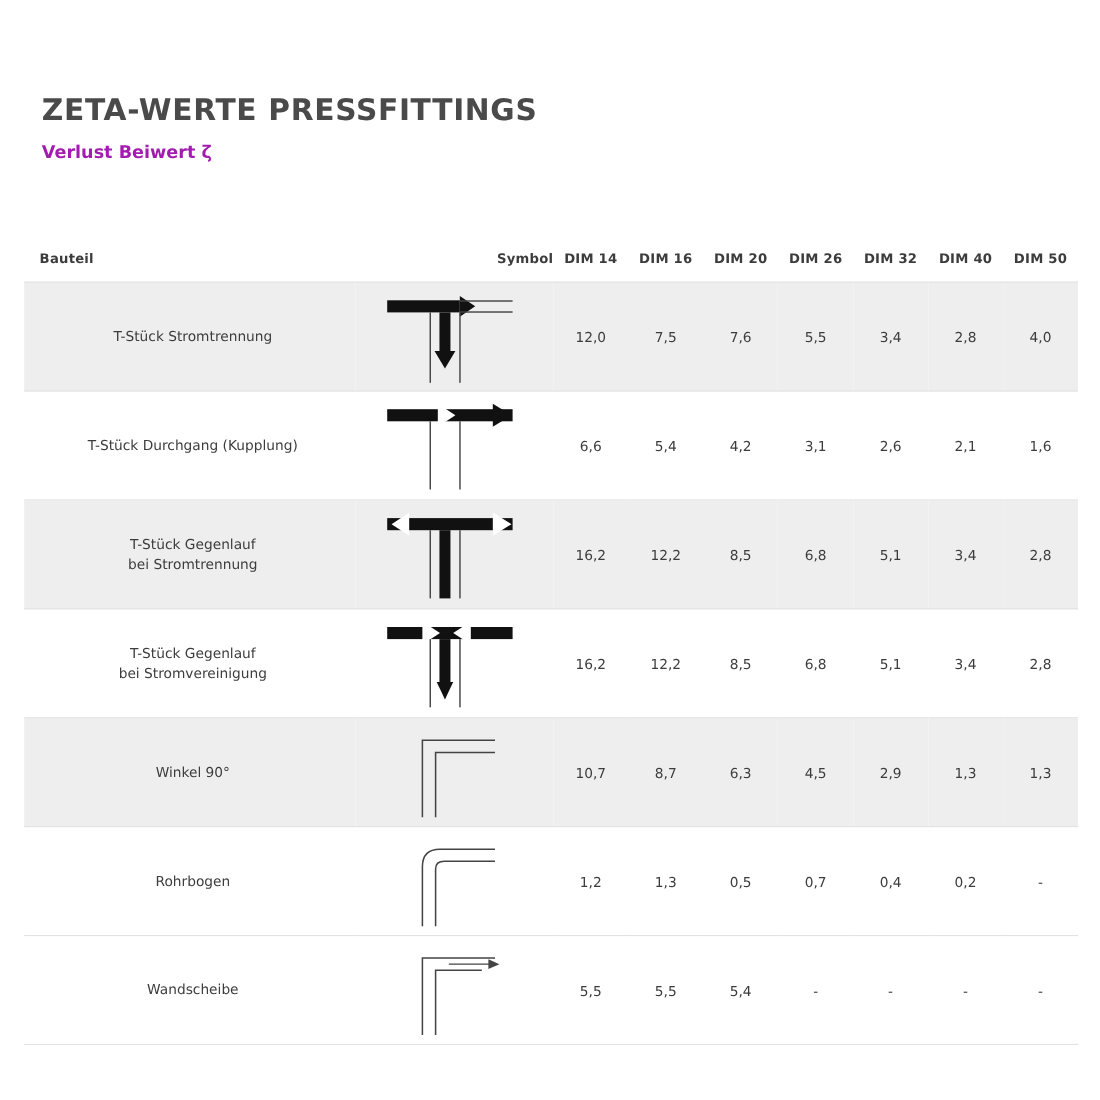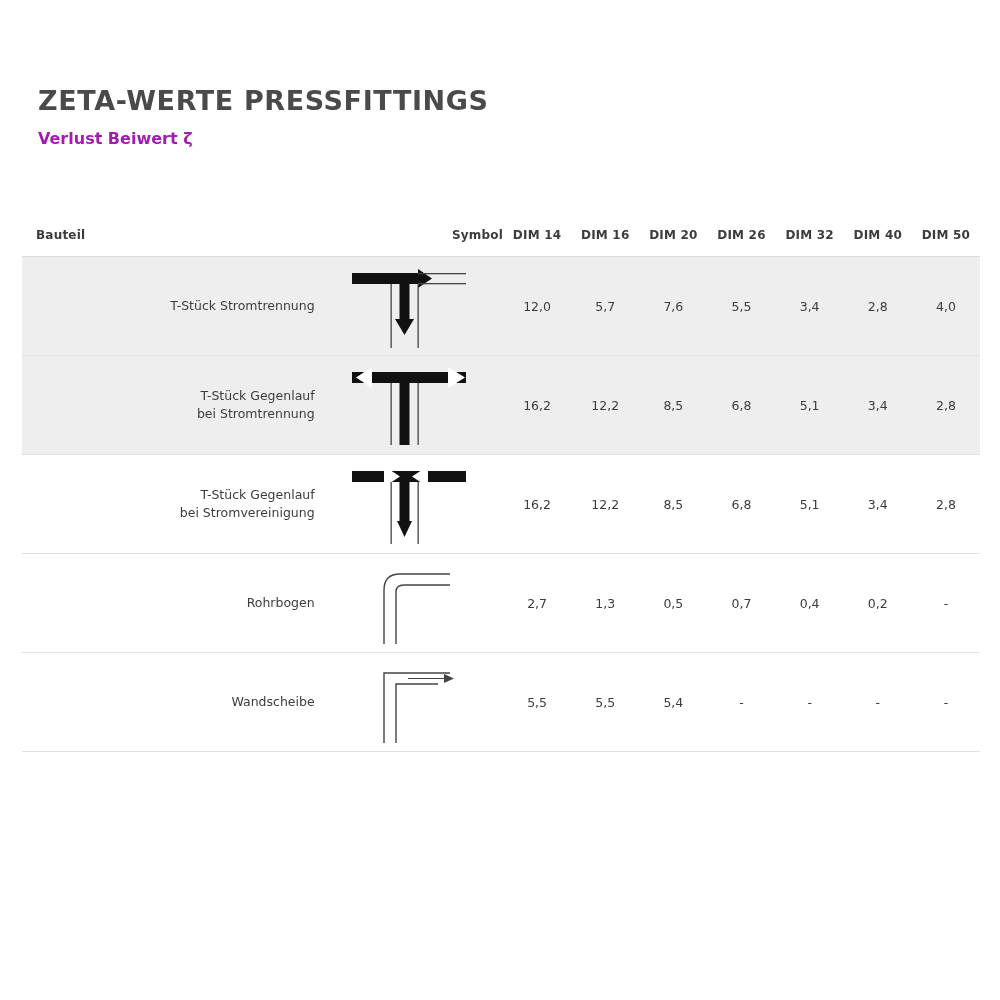--- a/index.html
+++ b/index.html
@@ -68,21 +68,21 @@
   table.zeta thead th.col-bauteil {
     text-align: left;
     padding-left: 14px;
   }
   table.zeta thead th.col-symbol {
     text-align: right;
   }
   tbody tr.shade { background: #eeeeee; }
   tbody tr.plain { background: #ffffff; }
   td.bauteil {
-    text-align: right;
+    text-align: center;
     padding: 10px 8px 10px 14px;
     line-height: 1.45;
     font-size: 12.5px;
   }
   td.symbol {
     text-align: center;
     padding: 6px 2px;
     vertical-align: middle;
   }
   td.val {
@@ -140,26 +140,45 @@
       <polygon points="80,6 94,15.5 80,25" fill="#111"></polygon>
       <rect x="80" y="10" width="48" height="1.3" fill="#444"></rect>
       <rect x="80" y="20" width="48" height="1.3" fill="#444"></rect>
       <rect x="61.5" y="21" width="10" height="38" fill="#111"></rect>
       <polygon points="57,56 76,56 66.5,72" fill="#111"></polygon>
       <rect x="52.5" y="21" width="1.3" height="64" fill="#444"></rect>
       <rect x="79.5" y="21" width="1.3" height="64" fill="#444"></rect>
     </svg>
             </td>
             <td class="val">12,0</td>
-            <td class="val">5,7</td>
+            <td class="val">7,5</td>
             <td class="val">7,6</td>
             <td class="val">5,5</td>
             <td class="val">3,4</td>
             <td class="val">2,8</td>
             <td class="val">4,0</td>
+          </tr>
+          <tr class="plain">
+            <td class="bauteil">T-Stück Durchgang (Kupplung)</td>
+            <td class="symbol">
+    <svg class="sym-svg" width="150" height="86" viewBox="0 0 150 86">
+      <rect x="14" y="10" width="114" height="11" fill="#111"></rect>
+      <polygon points="60,5 76,15.5 60,26" fill="#fff"></polygon>
+      <polygon points="110,5 127,15.5 110,26" fill="#111"></polygon>
+      <rect x="52.5" y="21" width="1.3" height="62" fill="#444"></rect>
+      <rect x="79.5" y="21" width="1.3" height="62" fill="#444"></rect>
+    </svg>
+            </td>
+            <td class="val">6,6</td>
+            <td class="val">5,4</td>
+            <td class="val">4,2</td>
+            <td class="val">3,1</td>
+            <td class="val">2,6</td>
+            <td class="val">2,1</td>
+            <td class="val">1,6</td>
           </tr>
           <tr class="shade">
             <td class="bauteil">T-Stück Gegenlauf<br>bei Stromtrennung</td>
             <td class="symbol">
     <svg class="sym-svg" width="150" height="86" viewBox="0 0 150 86">
       <rect x="14" y="10" width="114" height="11" fill="#111"></rect>
       <polygon points="34,5 18,15.5 34,26" fill="#fff"></polygon>
       <polygon points="110,5 127,15.5 110,26" fill="#fff"></polygon>
       <rect x="61.5" y="21" width="10" height="62" fill="#111"></rect>
       <rect x="52.5" y="21" width="1.3" height="62" fill="#444"></rect>
@@ -188,29 +207,45 @@
     </svg>
             </td>
             <td class="val">16,2</td>
             <td class="val">12,2</td>
             <td class="val">8,5</td>
             <td class="val">6,8</td>
             <td class="val">5,1</td>
             <td class="val">3,4</td>
             <td class="val">2,8</td>
           </tr>
+          <tr class="shade">
+            <td class="bauteil">Winkel 90°</td>
+            <td class="symbol">
+    <svg class="sym-svg" width="150" height="86" viewBox="0 0 150 86">
+      <path d="M46,84 L46,14 L112,14" fill="none" stroke="#444" stroke-width="1.4"></path>
+      <path d="M58,84 L58,25 L112,25" fill="none" stroke="#444" stroke-width="1.4"></path>
+    </svg>
+            </td>
+            <td class="val">10,7</td>
+            <td class="val">8,7</td>
+            <td class="val">6,3</td>
+            <td class="val">4,5</td>
+            <td class="val">2,9</td>
+            <td class="val">1,3</td>
+            <td class="val">1,3</td>
+          </tr>
           <tr class="plain">
             <td class="bauteil">Rohrbogen</td>
             <td class="symbol">
     <svg class="sym-svg" width="150" height="86" viewBox="0 0 150 86">
       <path d="M46,84 L46,30 Q46,14 62,14 L112,14" fill="none" stroke="#444" stroke-width="1.4"></path>
       <path d="M58,84 L58,32 Q58,25 66,25 L112,25" fill="none" stroke="#444" stroke-width="1.4"></path>
     </svg>
             </td>
-            <td class="val">2,7</td>
+            <td class="val">1,2</td>
             <td class="val">1,3</td>
             <td class="val">0,5</td>
             <td class="val">0,7</td>
             <td class="val">0,4</td>
             <td class="val">0,2</td>
             <td class="val">-</td>
           </tr>
           <tr class="plain">
             <td class="bauteil">Wandscheibe</td>
             <td class="symbol">

